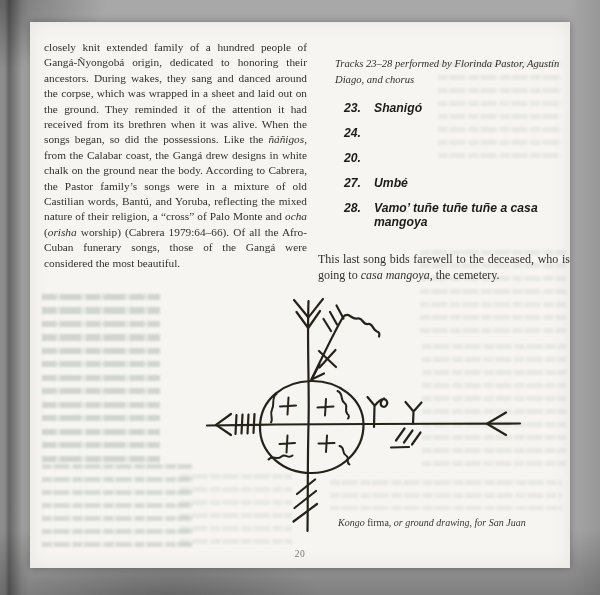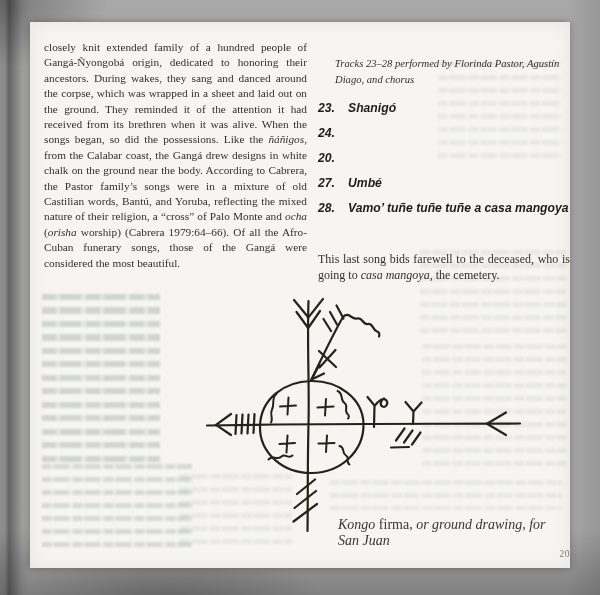--- a/index.html
+++ b/index.html
@@ -33,31 +33,31 @@
 
   .col-left{position:absolute;left:14px;top:18px;width:263px;font-size:11.3px;
     line-height:15.4px;text-align:justify;}
   .col-left i{font-style:italic;}
 
   .col-right{position:absolute;left:288px;top:0;width:252px;}
   .performers-note{position:absolute;top:34px;left:0;width:252px;font-style:italic;
     font-size:10.6px;line-height:15.5px;margin-left:17px;}
   .track-list{position:absolute;top:79px;left:0;width:252px;}
   .track-row{display:flex;height:25px;font-family:"Liberation Sans", sans-serif;
-    font-weight:bold;font-style:italic;font-size:12.2px;color:#1d1c1a;}
+    font-weight:bold;font-style:italic;font-size:12.2px;color:#1d1c1a;margin-left:26px;}
   .track-num{width:30px;flex:0 0 30px;}
   .closing-note{position:absolute;top:230px;left:0;width:252px;font-size:12px;
     line-height:15.6px;text-align:justify;}
 
-  .figure-caption{position:absolute;left:308px;top:495px;width:232px;font-size:14px;
+  .figure-caption{position:absolute;left:308px;top:495px;width:232px;font-size:10px;
     font-style:italic;color:#3a372f;}
   .figure-caption span{font-style:normal;}
   .figure-caption i{font-style:italic;}
 
-  .page-number{position:absolute;left:0;top:527px;width:540px;text-align:right;
+  .page-number{position:absolute;left:0;top:527px;width:540px;text-align:center;
     font-size:9.5px;color:#7b786f;letter-spacing:.5px;}
 
   .firma{position:absolute;left:170px;top:268px;}
 </style>
 </head>
 <body>
 
 <div class="scene">
   <div class="frame"></div>
 

